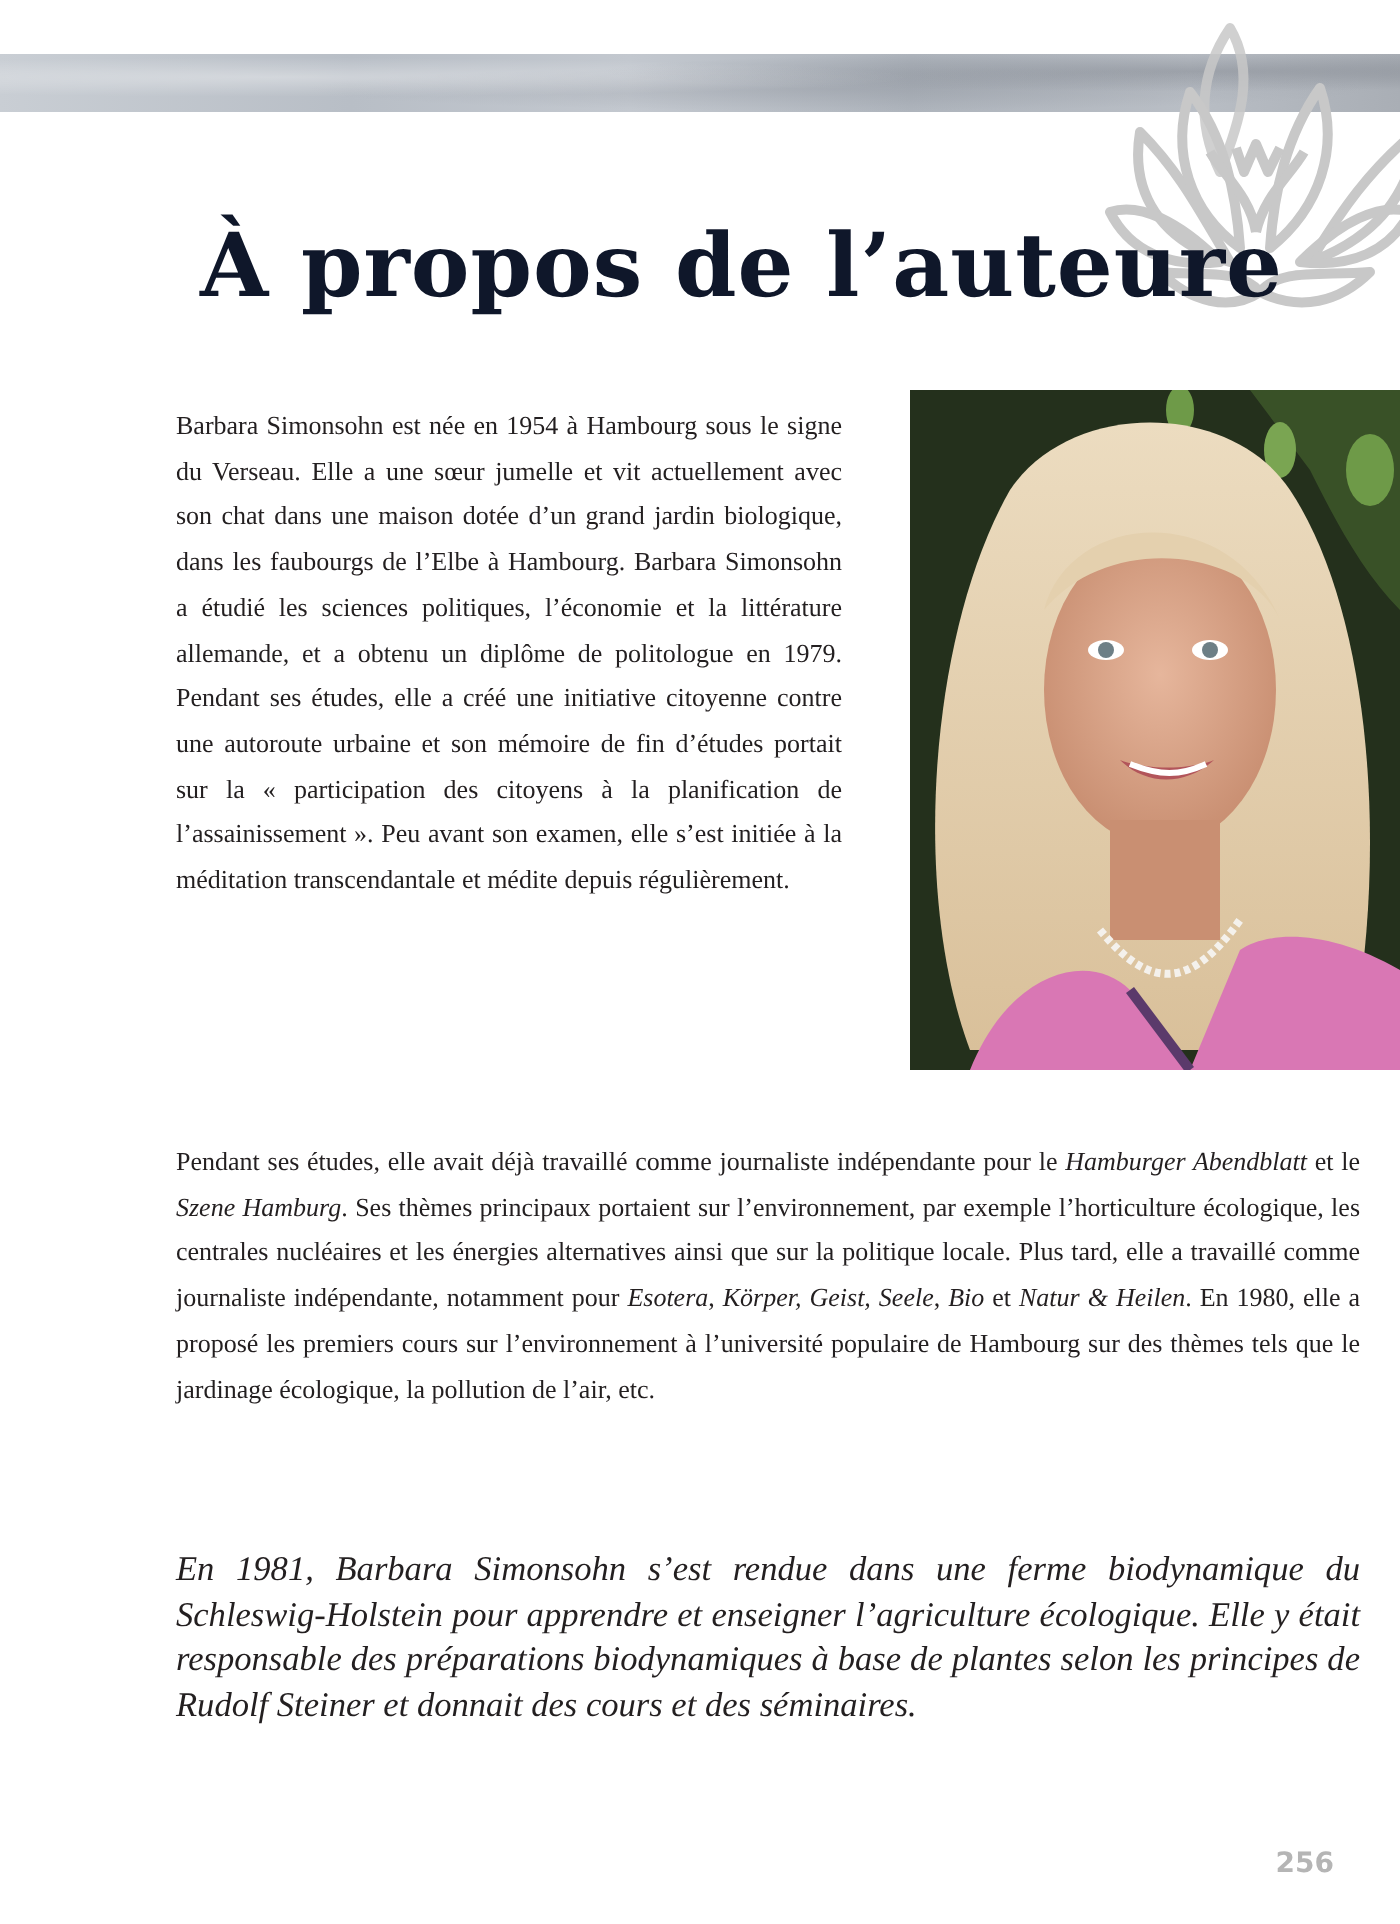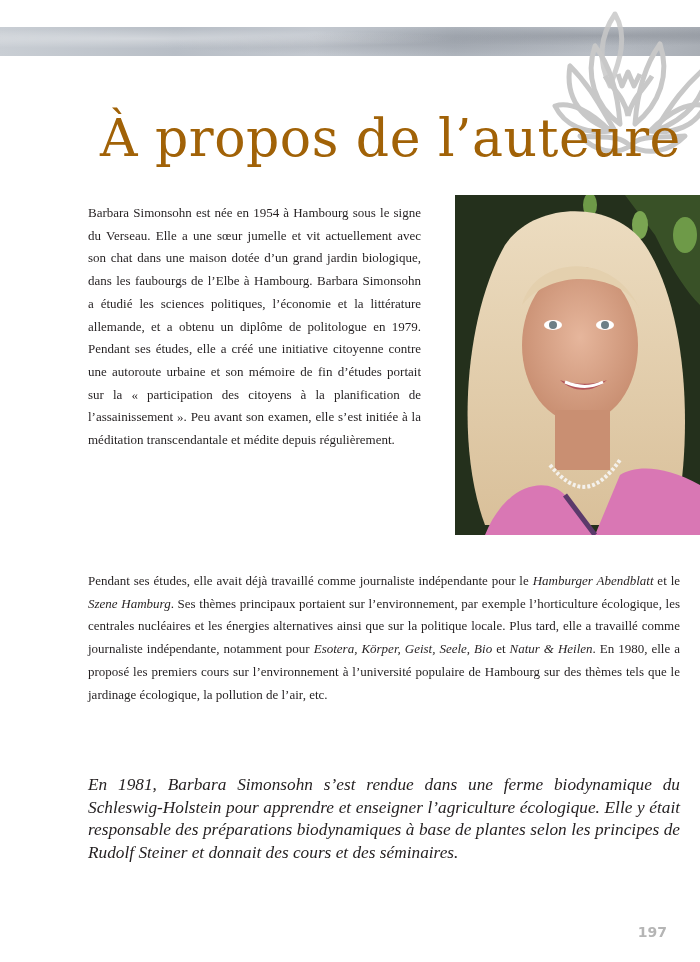--- a/index.html
+++ b/index.html
@@ -16,22 +16,22 @@
       radial-gradient(ellipse at 60% 60%, rgba(120,125,135,0.25), transparent 45%),
       radial-gradient(ellipse at 85% 30%, rgba(90,95,105,0.3), transparent 35%),
       linear-gradient(90deg, #c9ced4 0%, #b8bec6 25%, #c3c8cf 45%, #aeb4bc 65%, #b9bec5 85%, #a9aeb5 100%);
   }
   .lotus {
     position: absolute; left: 540px; top: 6px; width: 170px; height: 170px;
   }
   .title {
     position: absolute; left: 100px; top: 108px;
     font-family: "DejaVu Serif", "Liberation Serif", serif;
-    font-size: 52px; font-weight: normal; letter-spacing: 0.5px;
-    color: #a16207; margin: 0;
+    font-size: 44px; font-weight: bold; letter-spacing: 0.5px;
+    color: #0f172a; margin: 0;
   }
   .para1 {
     position: absolute; left: 88px; top: 202px; width: 333px;
     font-size: 13px; line-height: 22.7px; text-align: justify;
     hyphens: manual; margin: 0;
   }
   .photo {
     position: absolute; left: 455px; top: 195px; width: 245px; height: 340px;
     overflow: hidden;
     background: radial-gradient(ellipse at 50% 45%, #d9a98f 0%, #c99576 18%, transparent 30%),
@@ -104,13 +104,13 @@
     <path d="M95 270 C120 300 140 300 165 265" stroke="#f4f1ec" stroke-width="4" stroke-dasharray="3 2" fill="none"></path>
     <path d="M30 340 C50 290 90 280 110 300 L140 340 L245 340 L245 290 C210 270 180 270 165 280 L140 340 Z" fill="#d977b4"></path>
     <path d="M110 300 L140 340" stroke="#5b3a6b" stroke-width="5"></path>
   </svg>
 </div>
 
 <p class="para2"><span>Pendant ses études, elle avait déjà travaillé comme journaliste indépendante pour le </span><em>Hamburger Abendblatt</em><span> et le </span><em>Szene Hamburg</em><span>. Ses thèmes principaux portaient sur l’environnement, par exemple l’horticulture écologique, les cen­trales nucléaires et les énergies alternatives ainsi que sur la politique locale. Plus tard, elle a travaillé comme journaliste indépendante, notamment pour </span><em>Esotera</em><span>, </span><em>Körper, Geist, Seele</em><span>, </span><em>Bio</em><span> et </span><em>Natur &amp; Heilen</em><span>. En 1980, elle a proposé les premiers cours sur l’environnement à l’université populaire de Hambourg sur des thèmes tels que le jardinage écologique, la pollution de l’air, etc.</span></p>
 
 <p class="para3">En 1981, Barbara Simonsohn s’est rendue dans une ferme biodynamique du Schleswig-Holstein pour apprendre et enseigner l’agriculture écologique. Elle y était responsable des préparations biodynamiques à base de plantes selon les principes de Rudolf Steiner et donnait des cours et des séminaires.</p>
 
-<div class="page-num">197</div>
+<div class="page-num">256</div>
 
 </body></html>

